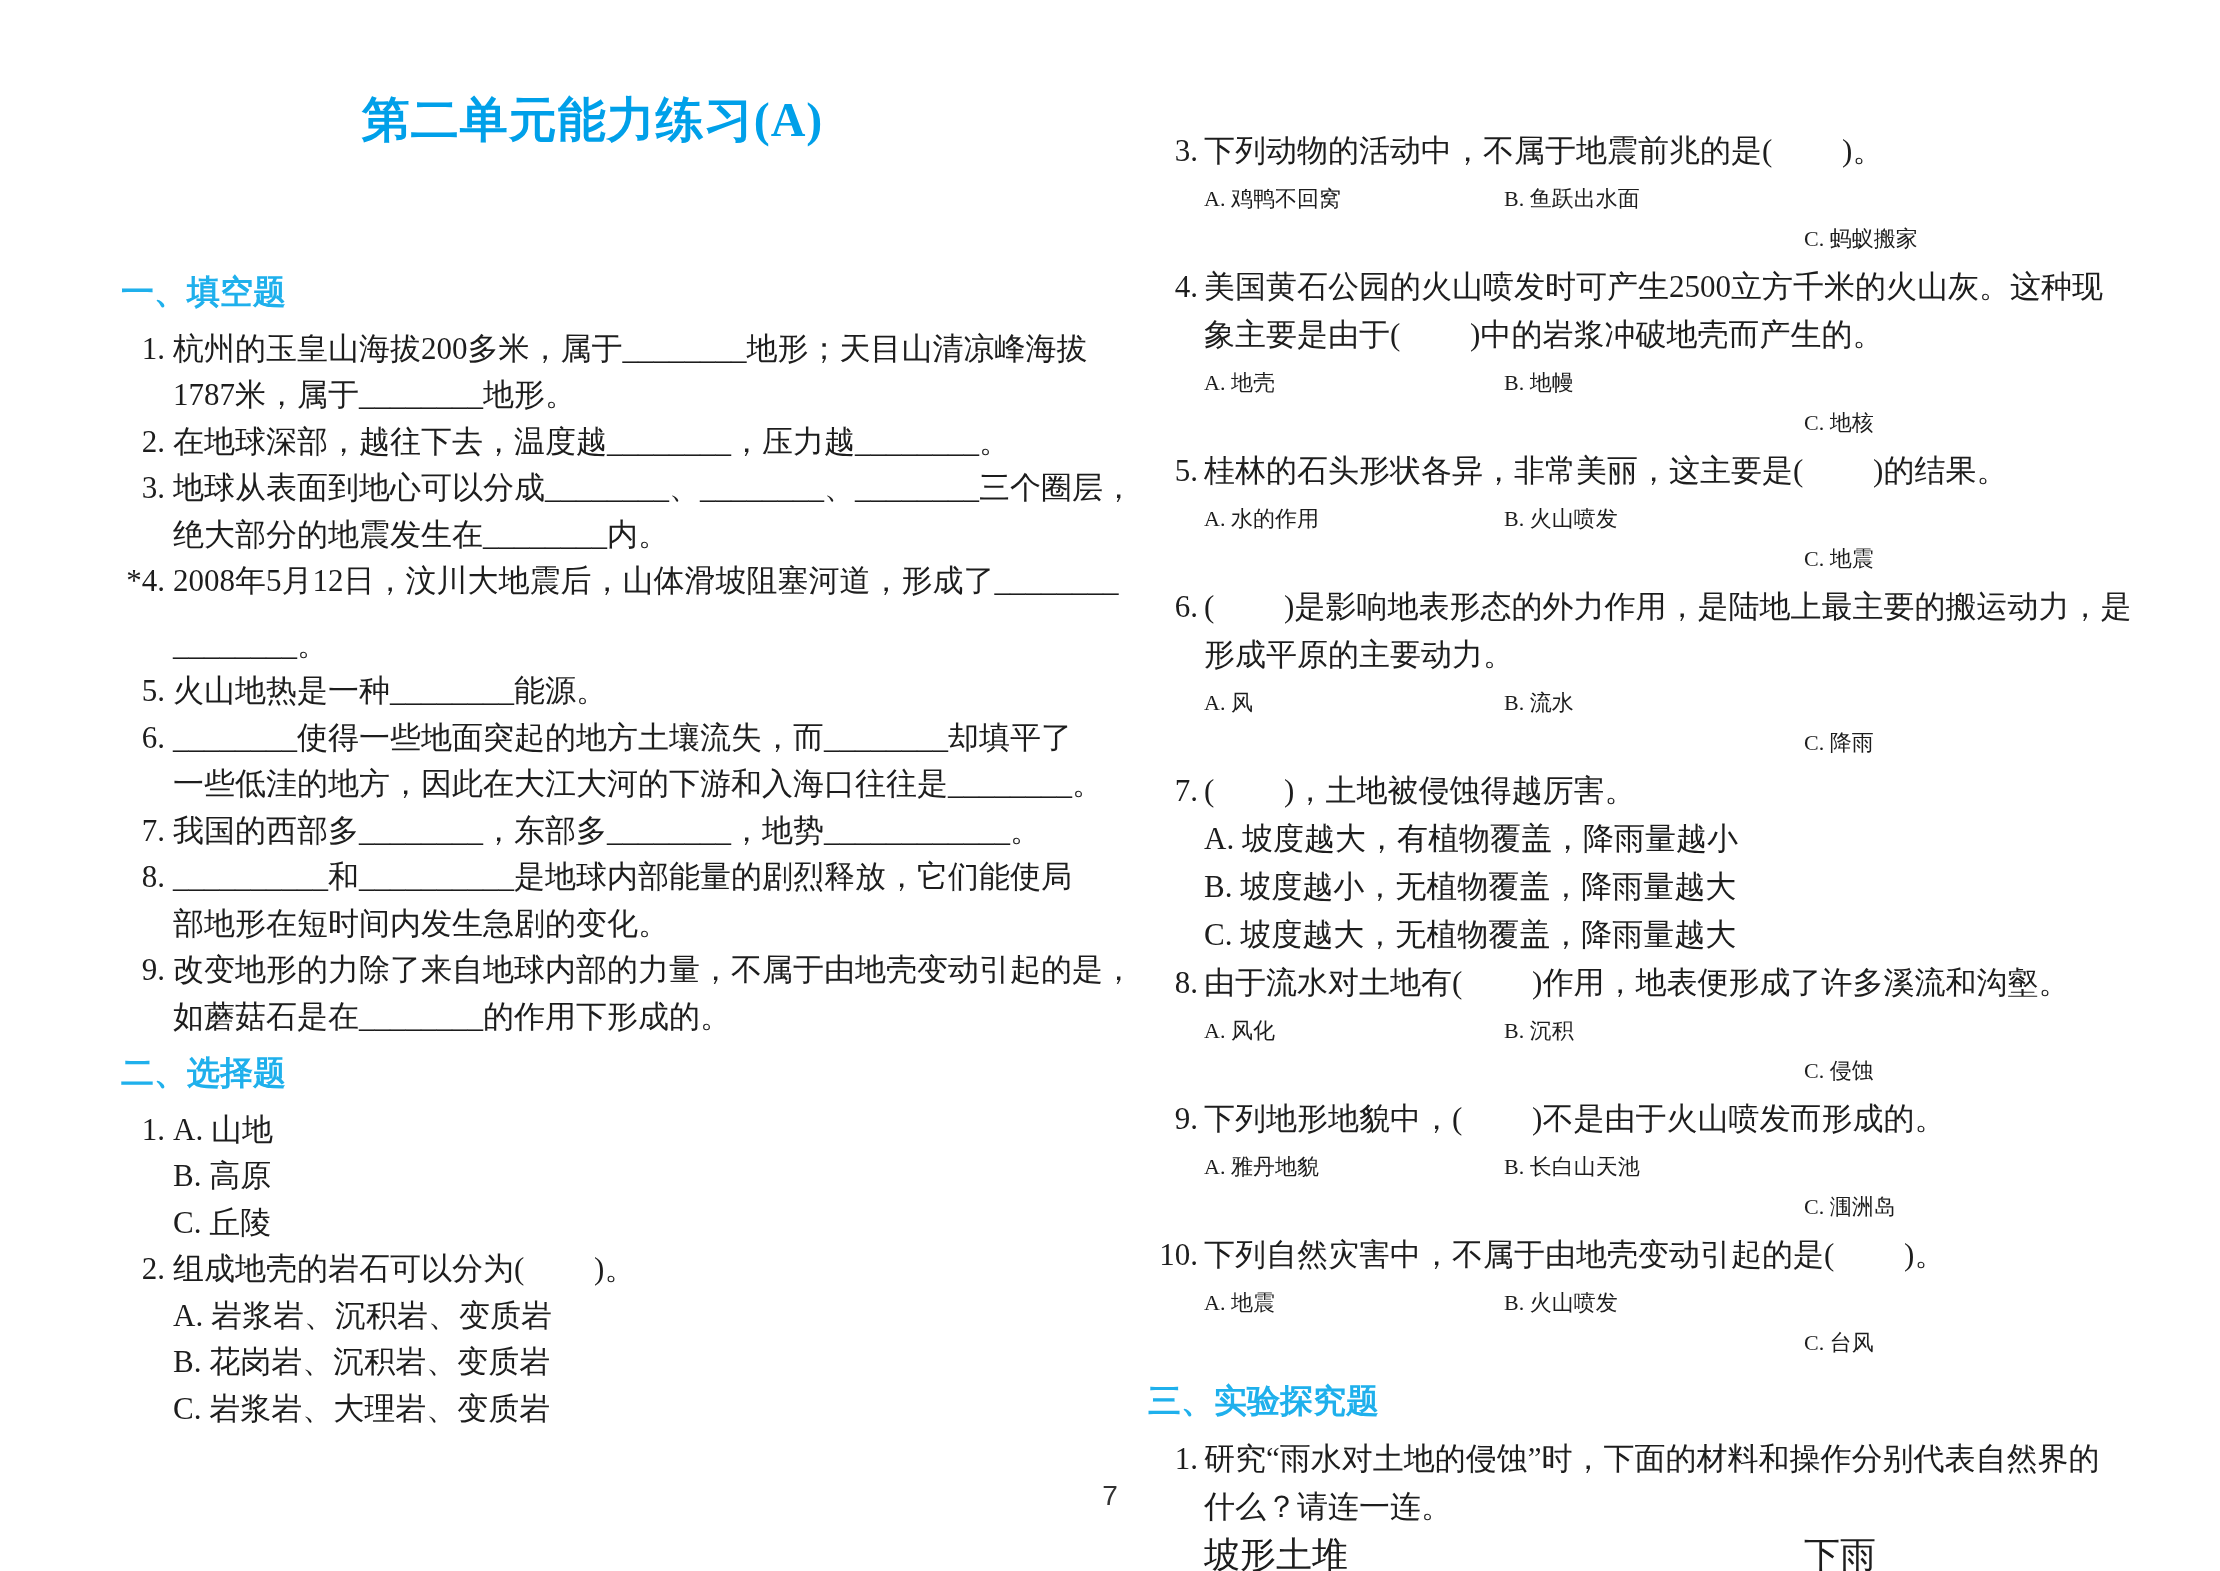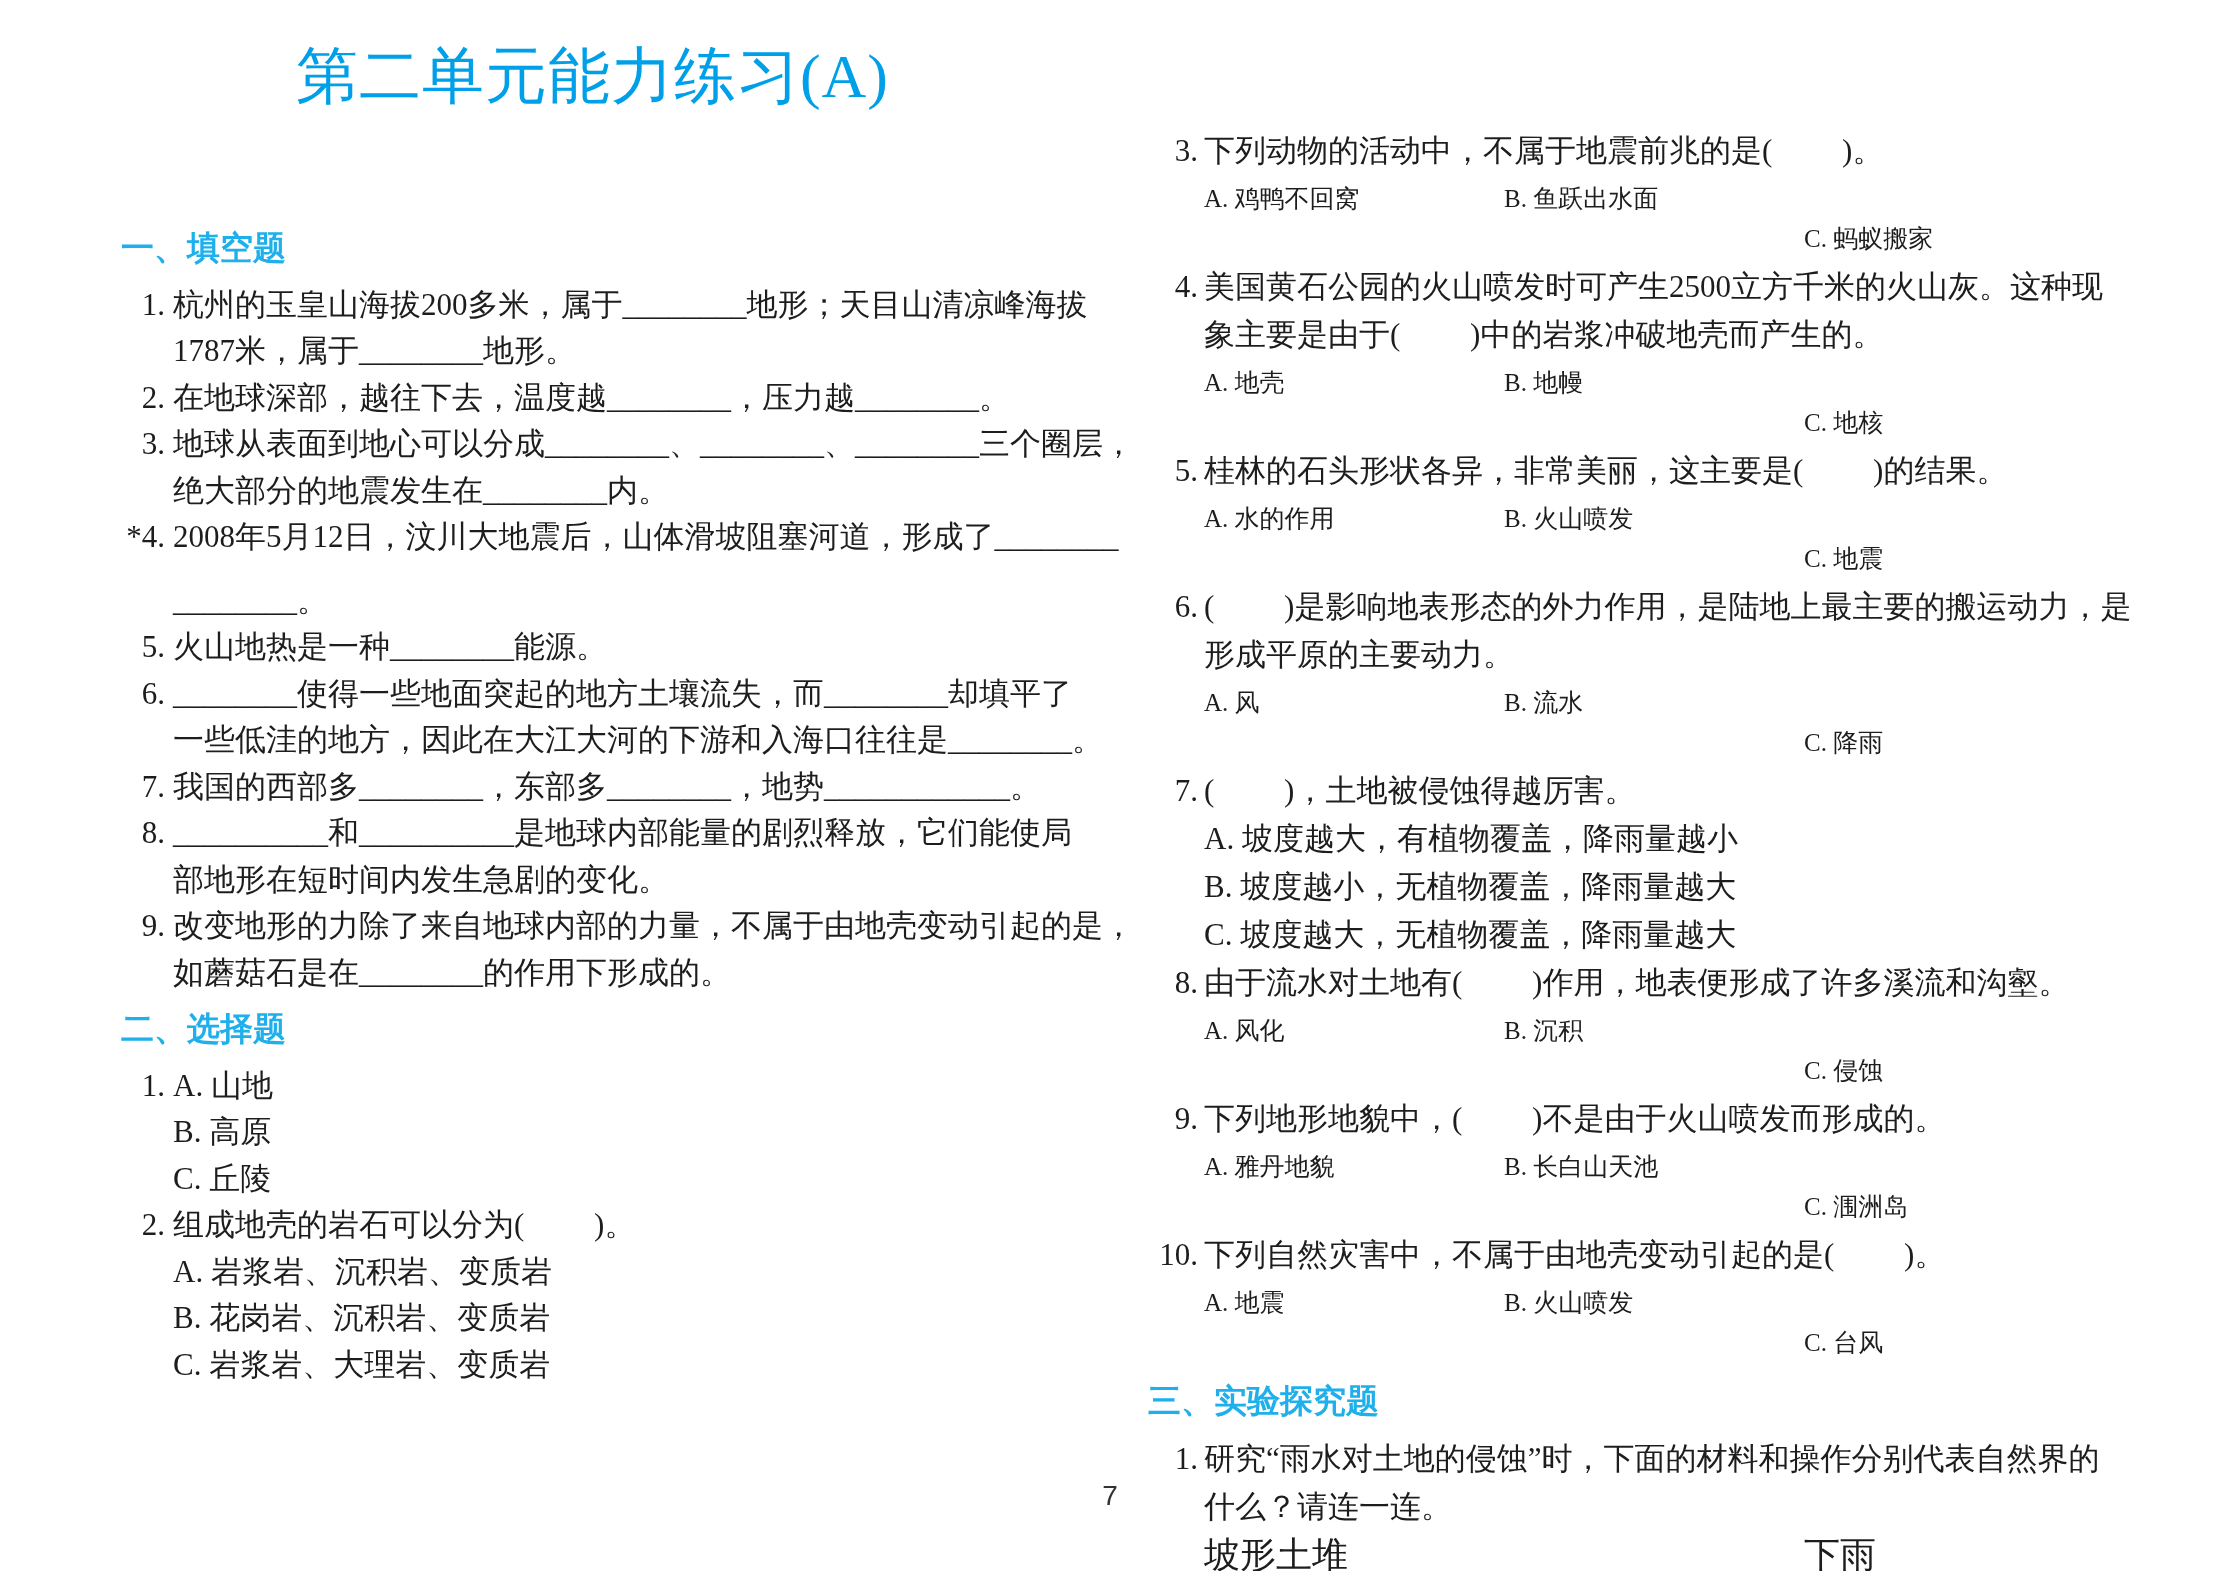--- a/index.html
+++ b/index.html
@@ -12,25 +12,25 @@
     font-family: "Liberation Serif", "DejaVu Serif", serif;
     color: #1d1d1d;
     overflow: hidden;
   }
   .col { position: absolute; top: 0; }
   .col-left  { left: 95px;  width: 995px; }
   .col-right { left: 1140px; width: 1030px; }
 
   .doc-title {
     margin: 0;
-    padding-top: 44px;
+    padding-top: 88px;
     text-align: center;
-    font-size: 62px;
+    font-size: 48px;
     line-height: 64px;
-    font-weight: normal;
+    font-weight: bold;
     letter-spacing: 1px;
     color: var(--accent, #00a0e9);
   }
 
   .sec-heading {
     margin: 10px;
     font-family: "Liberation Sans", "DejaVu Sans", sans-serif;
     font-weight: bold;
     font-size: 33px;
     color: var(--accent2, #1fb0ec);
@@ -47,21 +47,21 @@
   .col-left  .qline { line-height: 46.5px; }
   .col-right .qline { line-height: 48px; }
 
   .qnum { position: absolute; top: 0; white-space: nowrap; font-size: 31px; }
   .col-left  .qnum { right: calc(100% - 70px); line-height: 46.5px; }
   .col-right .qnum { right: calc(100% - 58px); line-height: 48px; }
 
   .gap-top { margin-top: 17px; }
 
   .optrow { display: flex; }
-  .opt { font-size: 25px; line-height: 48px; white-space: pre; }
+  .opt { font-size: 22px; line-height: 48px; white-space: pre; }
   .opt.o1, .opt.o2 { width: 300px; flex: 0 0 auto; }
   .opt.o3 { flex: 1; margin-top: 40px; }
 
   .match-row { display: flex; padding-left: 64px; font-size: 36px; line-height: 48px; }
   .m-left  { width: 600px; flex: 0 0 auto; white-space: pre; }
   .m-right { flex: 1; white-space: pre; }
 
   .folio {
     position: absolute;
     left: 0; right: 0;

